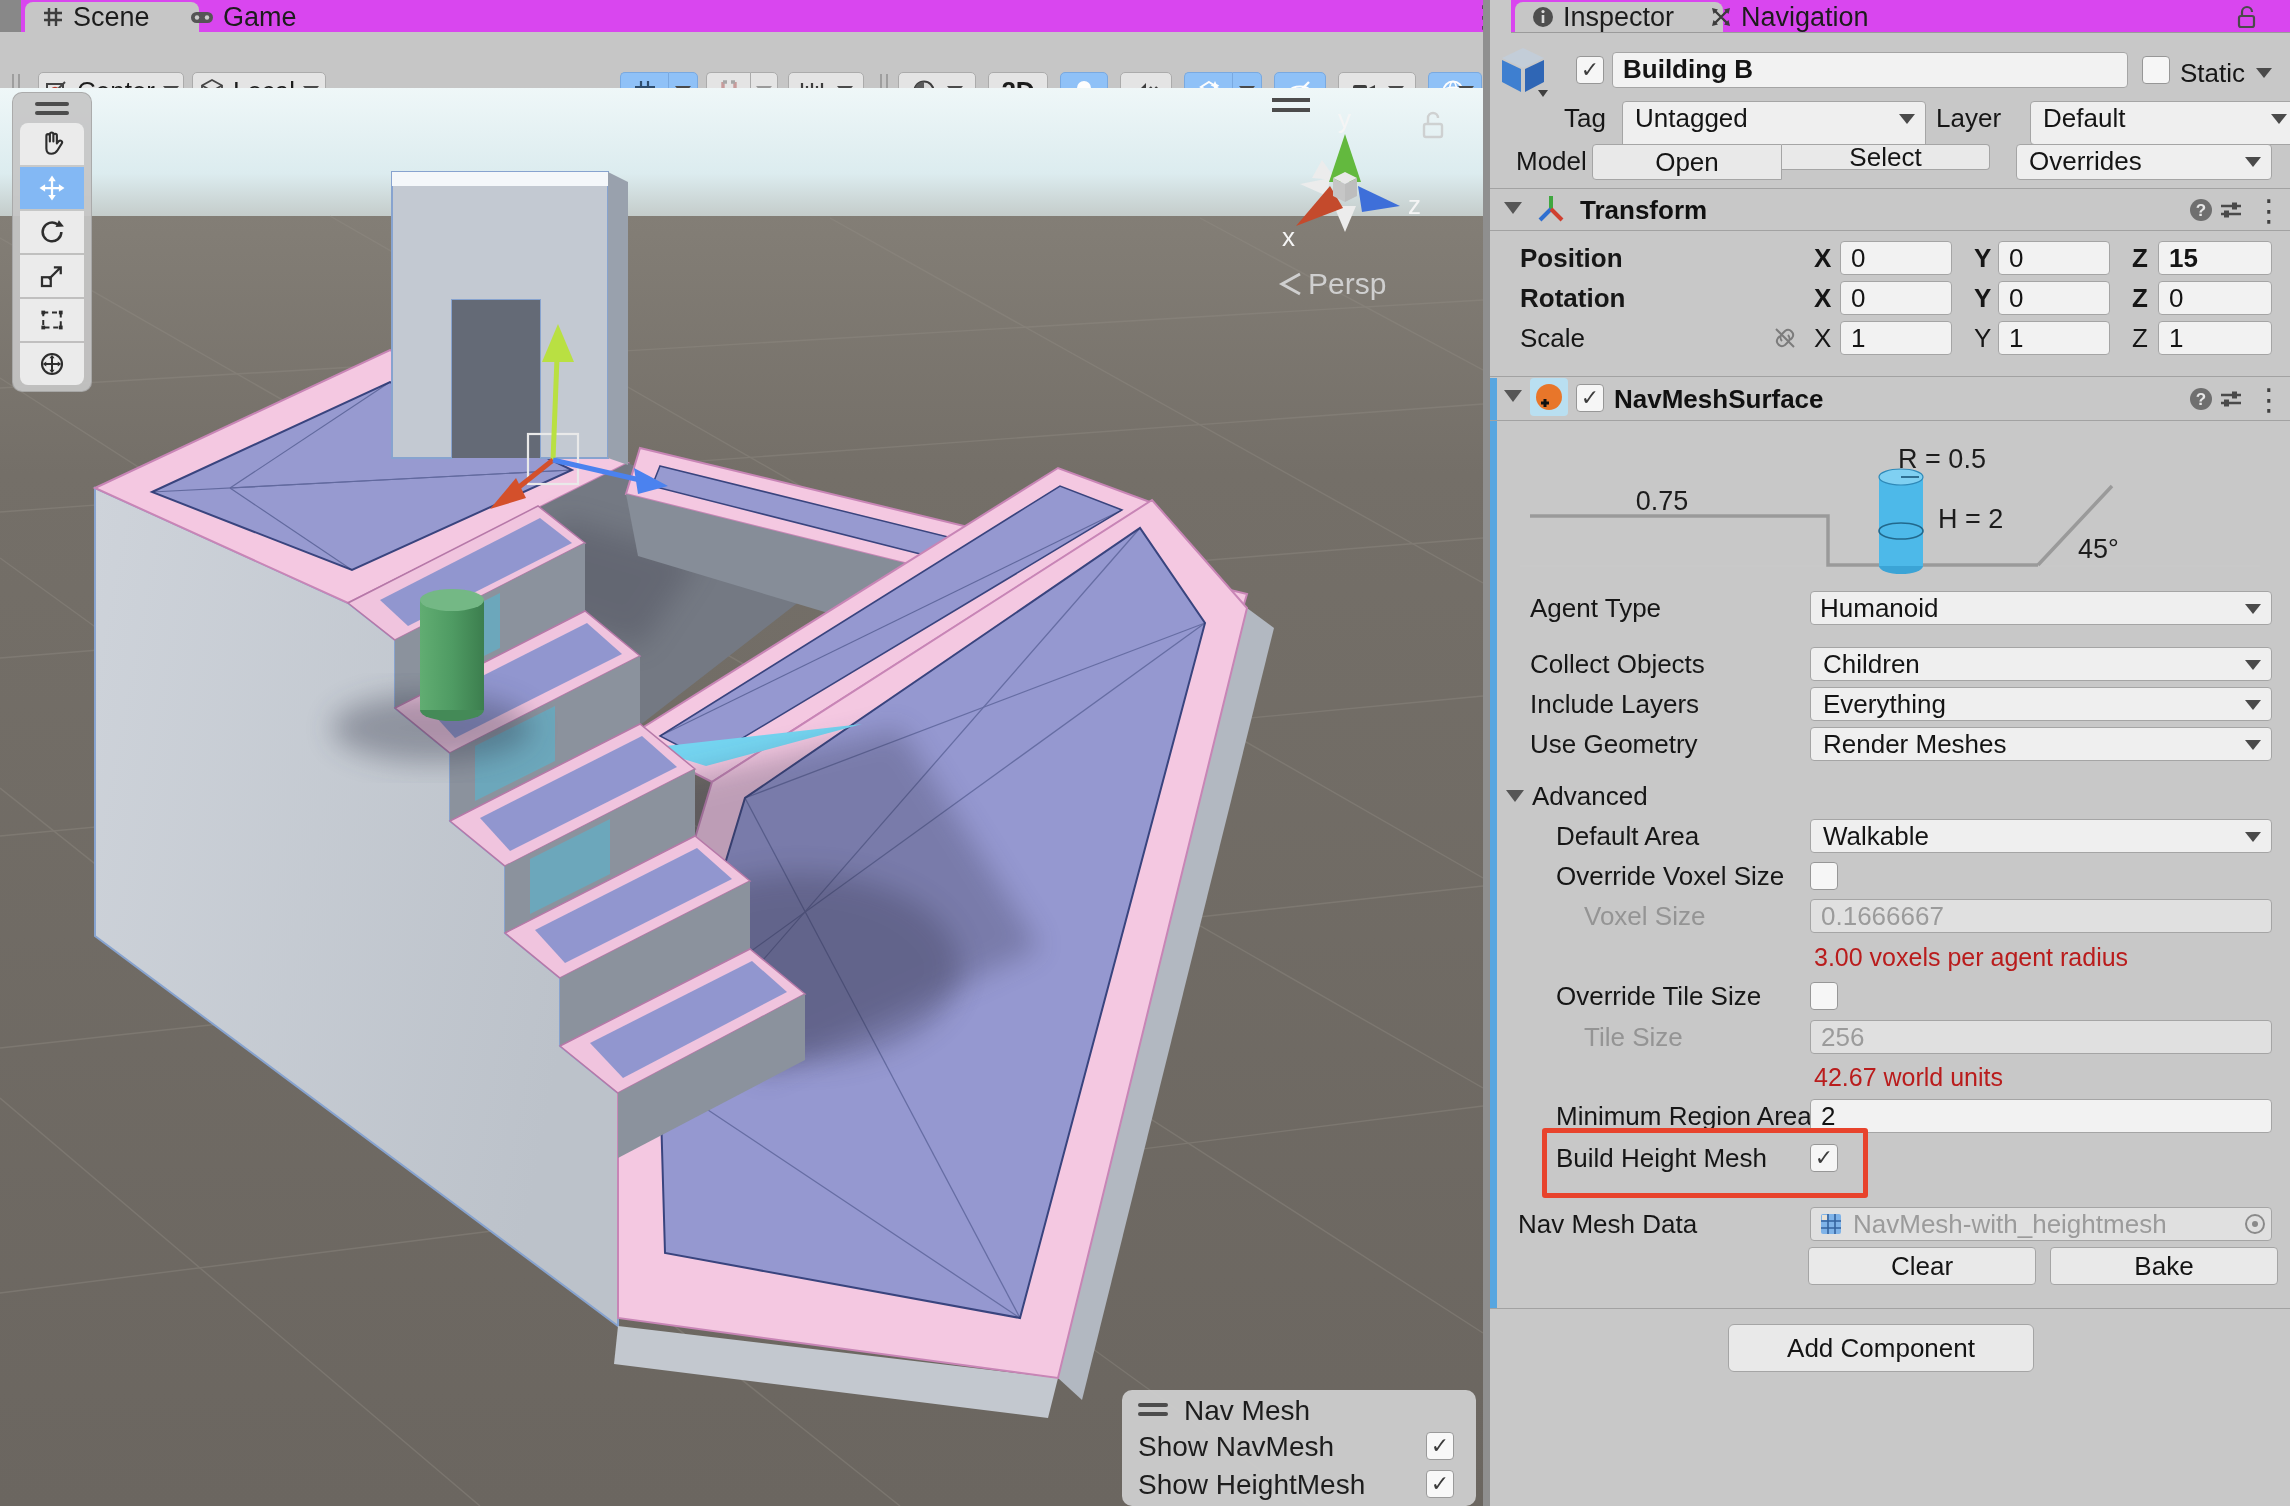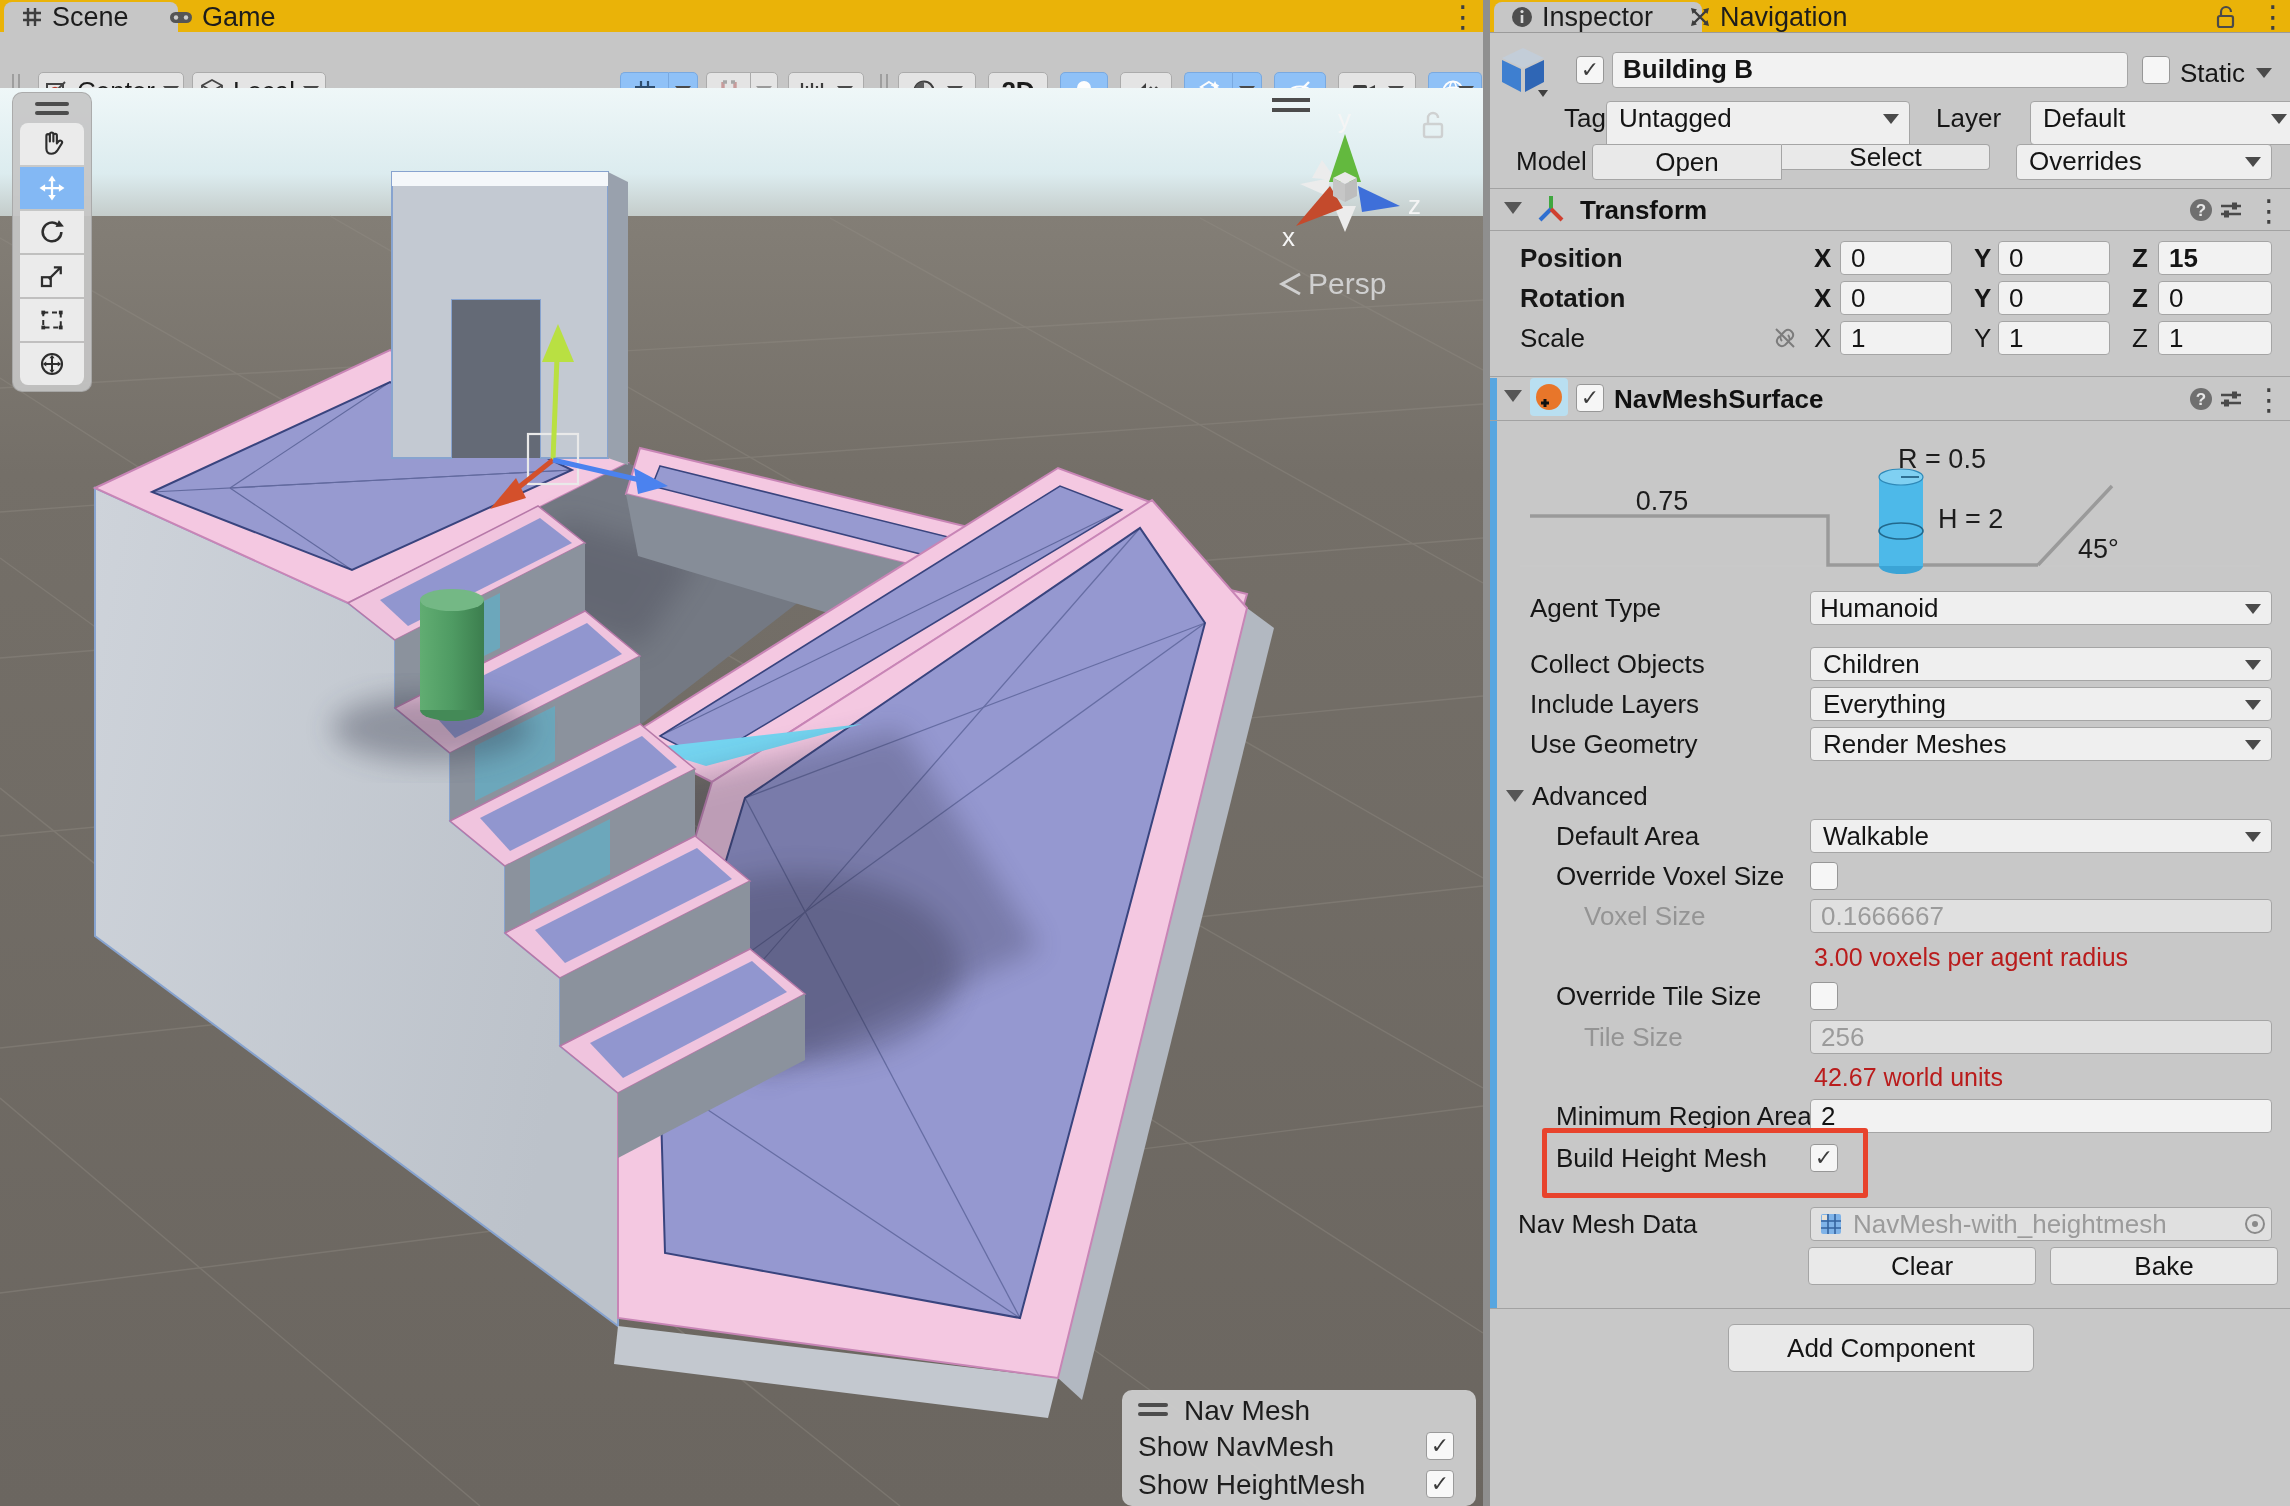--- a/index.html
+++ b/index.html
@@ -1,21 +1,21 @@
 <!DOCTYPE html>
 <html><head>
 <meta charset="utf-8">
 <style>
   html,body{margin:0;padding:0;background:#888;}
   body{width:2290px;height:1506px;position:relative;overflow:hidden;
        font-family:"Liberation Sans","DejaVu Sans",sans-serif;color:#141414;
        -webkit-font-smoothing:antialiased;}
   .abs{position:absolute;}
   
-  .tabbar{background:#eab308;border-bottom:1px solid #9b9b9b;}
+  .tabbar{background:#d946ef;border-bottom:1px solid #9b9b9b;margin-left:21px;}
   .tab{display:flex;align-items:center;gap:8px;height:30px;padding:0 16px;
        font-size:27px;color:#1c1c1c;border-radius:8px 8px 0 0;}
   .tab.active{background:#c6c6c6;}
   
   .toolbar{background:#c6c6c6;border-bottom:1px solid #9c9c9c;}
   .tbtn{position:absolute;top:40px;height:38px;background:#e4e4e4;border:1px solid #ababab;
         border-radius:5px;display:flex;align-items:center;justify-content:center;
         gap:8px;font-size:26px;color:#1c1c1c;box-sizing:border-box;}
   .tbtn.blue{background:#8fc1f7;border-color:#79a9e0;}
   .tbtn.seg-l{border-radius:5px 0 0 5px;border-right:none;}
@@ -447,21 +447,21 @@
     <polygon points="27,25 46,16 46,38 27,48" fill="#2f66b5"></polygon>
     <polygon points="40,46 50,46 45,53" fill="#3f3f3f"></polygon>
   </svg>
   <div class="chk" style="left:86px;top:56px;">✓</div>
   <div class="field bold" style="left:122px;top:52px;width:516px;height:36px;">Building B</div>
   <div class="chk" style="left:652px;top:56px;"></div>
   <div class="lbl" style="left:690px;top:56px;">Static</div>
   <span class="dar abs" style="left:766px;top:68px;"></span>
 
   <div class="lbl" style="left:74px;top:101px;">Tag</div>
-  <div class="dd" style="left:116px;top:101px;width:304px;height:48px;">
+  <div class="dd" style="left:132px;top:101px;width:304px;height:48px;">
     <span>Untagged</span><span class="dar"></span>
   </div>
   <div class="lbl" style="left:446px;top:101px;">Layer</div>
   <div class="dd" style="left:514px;top:101px;width:268px;height:44px;margin-left:26px;">
     <span>Default</span><span class="dar"></span>
   </div>
 
   <div class="lbl" style="left:26px;top:144px;">Model</div>
   <div class="btn" style="left:102px;top:144px;width:190px;height:36px;border-radius:4px 0 0 4px;">
     <span>Open</span>

